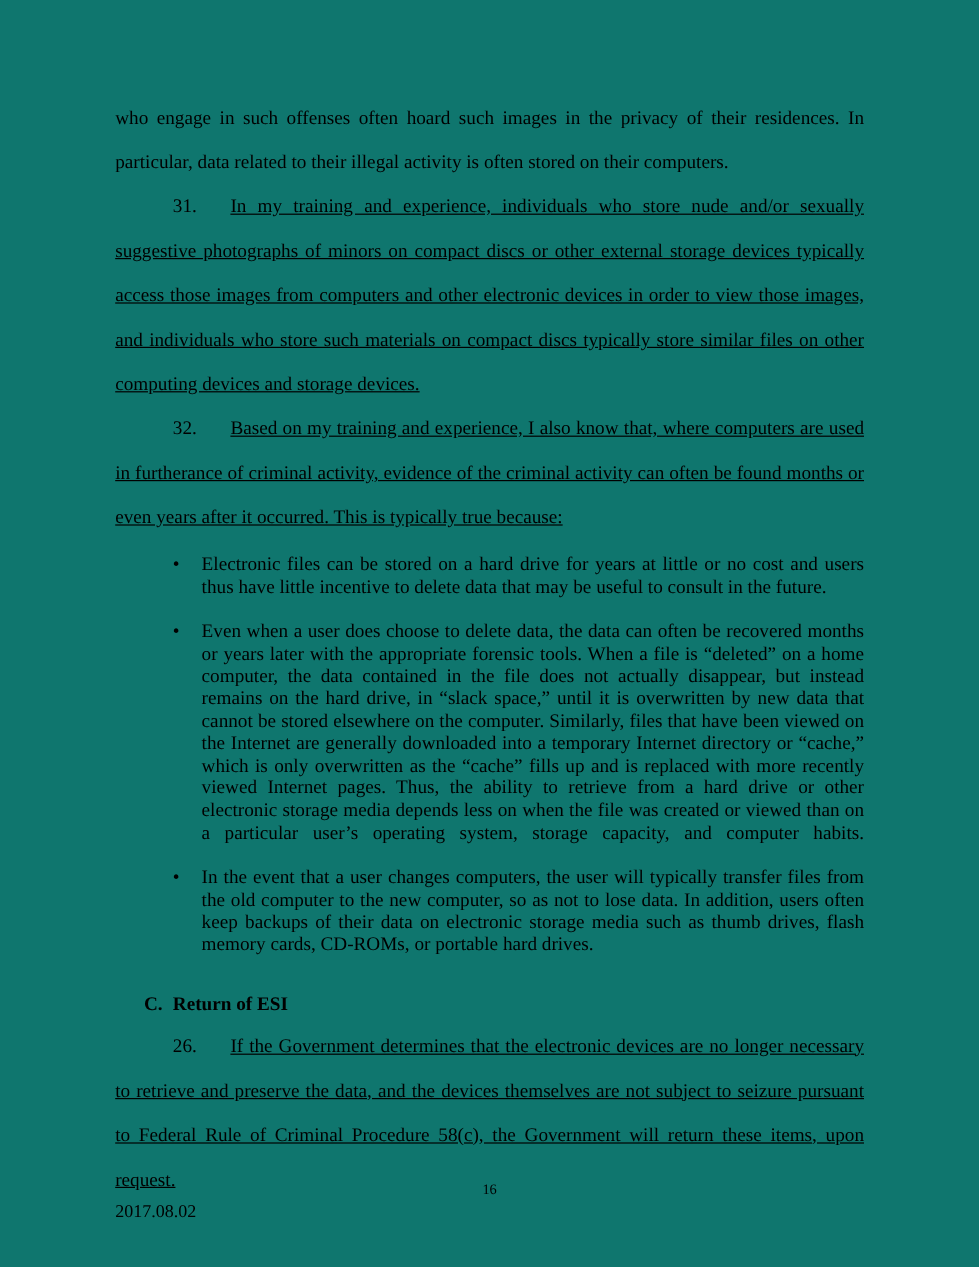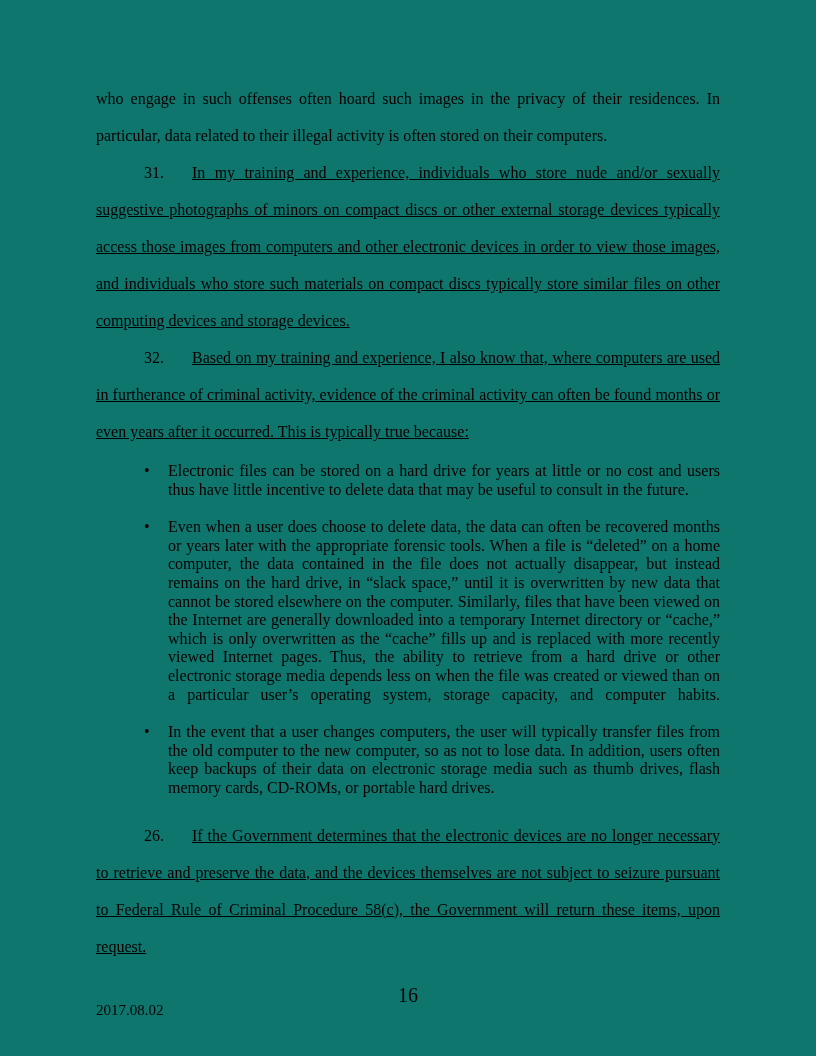--- a/index.html
+++ b/index.html
@@ -61,21 +61,21 @@
   }
   .para.after-heading {
     margin-top: 6px;
   }
   .page-number {
     position: absolute;
     top: 984px;
     left: 0;
     right: 0;
     text-align: center;
-    font-size: 20px;
+    font-size: 12px;
   }
   .footer-date {
     position: absolute;
     top: 1002px;
     left: 96px;
     font-size: 15px;
   }
 </style>
 </head>
 <body>
@@ -100,20 +100,21 @@
       <div class="bullet-text justify-last">Even when a user does choose to delete data, the data can often be recovered months or years later with the appropriate forensic tools. When a file is “deleted” on a home computer, the data contained in the file does not actually disappear, but instead remains on the hard drive, in “slack space,” until it is overwritten by new data that cannot be stored elsewhere on the computer. Similarly, files that have been viewed on the Internet are generally downloaded into a temporary Internet directory or “cache,” which is only overwritten as the “cache” fills up and is replaced with more recently viewed Internet pages. Thus, the ability to retrieve from a hard drive or other electronic storage media depends less on when the file was created or viewed than on a particular user’s operating system, storage capacity, and computer habits.</div>
     </div>
 
     <div class="bullet">
       <span class="bullet-marker">•</span>
       <div class="bullet-text">In the event that a user changes computers, the user will typically transfer files from the old computer to the new computer, so as not to lose data.  In addition, users often keep backups of their data on electronic storage media such as thumb drives, flash memory cards, CD-ROMs, or portable hard drives.</div>
     </div>
 
   </div>
 
+  <p class="section-heading"><span class="sec-label">C.</span><span>Return of ESI</span></p>
 
   <p class="para numbered after-heading"><span class="num">26.</span><span>If the Government determines that the electronic devices are no longer necessary to retrieve and preserve the data, and the devices themselves are not subject to seizure pursuant to Federal Rule of Criminal Procedure 58(c), the Government will return these items, upon request.</span></p>
 
   <div class="page-number">16</div>
 
   <div class="footer-date">2017.08.02</div>
 
 </div>
 
 </body></html>

